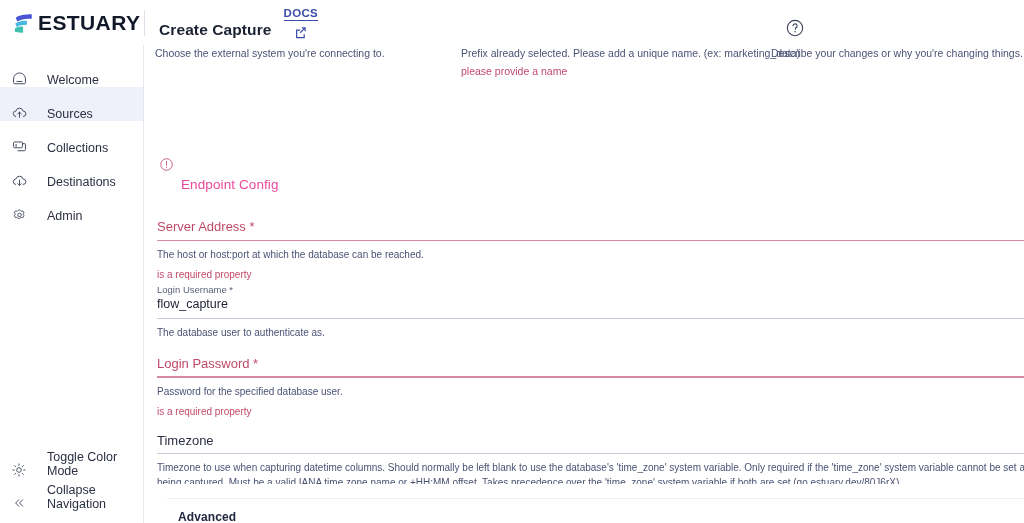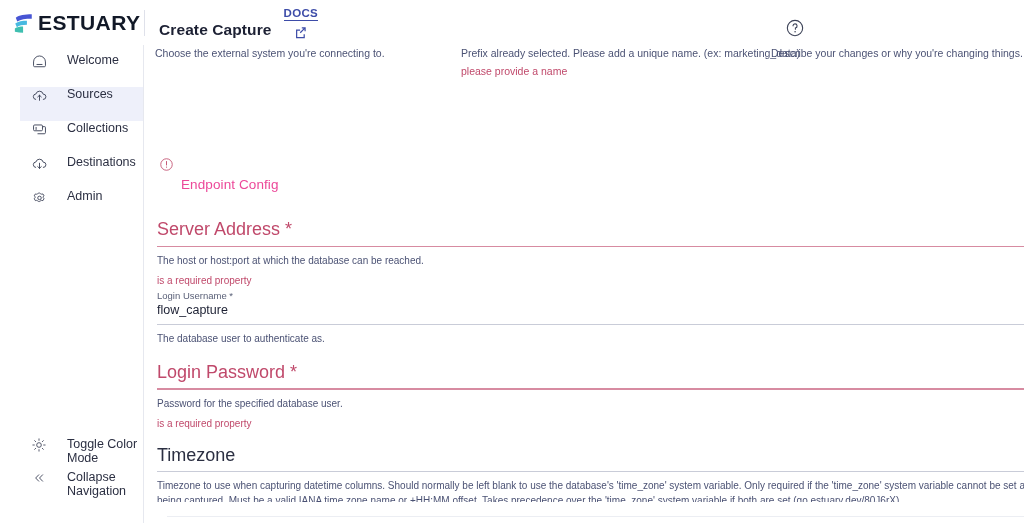--- a/index.html
+++ b/index.html
@@ -101,39 +101,38 @@
     height: 478px;
     background: #ffffff;
     border-right: 1px solid #e6e8ef;
     display: flex;
     flex-direction: column;
     z-index: 20;
   }
   .nav-list { padding-top: 8px; }
   .nav-item {
     display: flex;
-    align-items: flex-start;
+    align-items: flex-end;
     height: 34px;
     padding-left: 4px;
     gap: 13px;
     cursor: pointer;
     font-size: 12.5px;
     color: #2b2f42;
-    margin-left: 20px;
   }
   .nav-item .nav-ico {
     width: 30px;
     display: flex;
     align-items: center;
     justify-content: center;
     flex: none;
   }
   .nav-item.active { background: #eef0fa; }
   .nav-spacer { flex: 1; }
-  .nav-bottom { padding-bottom: 20px; }
+  .nav-bottom { padding-bottom: 12px; }
   .nav-bottom .nav-item { height: 33px; }
 
   
   .main {
     position: absolute;
     top: 45px; left: 145px;
     width: 879px;
     height: 478px;
     background: #ffffff;
     overflow: hidden;
@@ -178,21 +177,21 @@
     color: #ec4899;
     letter-spacing: .1px;
     margin-top: 37px;
   }
 
   
   .form { margin-top: 27px; margin-left: 2px; }
 
   .field { position: relative; }
   .field-label-lg {
-    font-size: 18px;
+    font-size: 13px;
     line-height: 1.2;
     color: #c0496b;
     padding-bottom: 5px;
     display: block;
   }
   .field-label-sm {
     font-size: 9.5px;
     line-height: 1.2;
     color: #5a6078;
     display: block;

